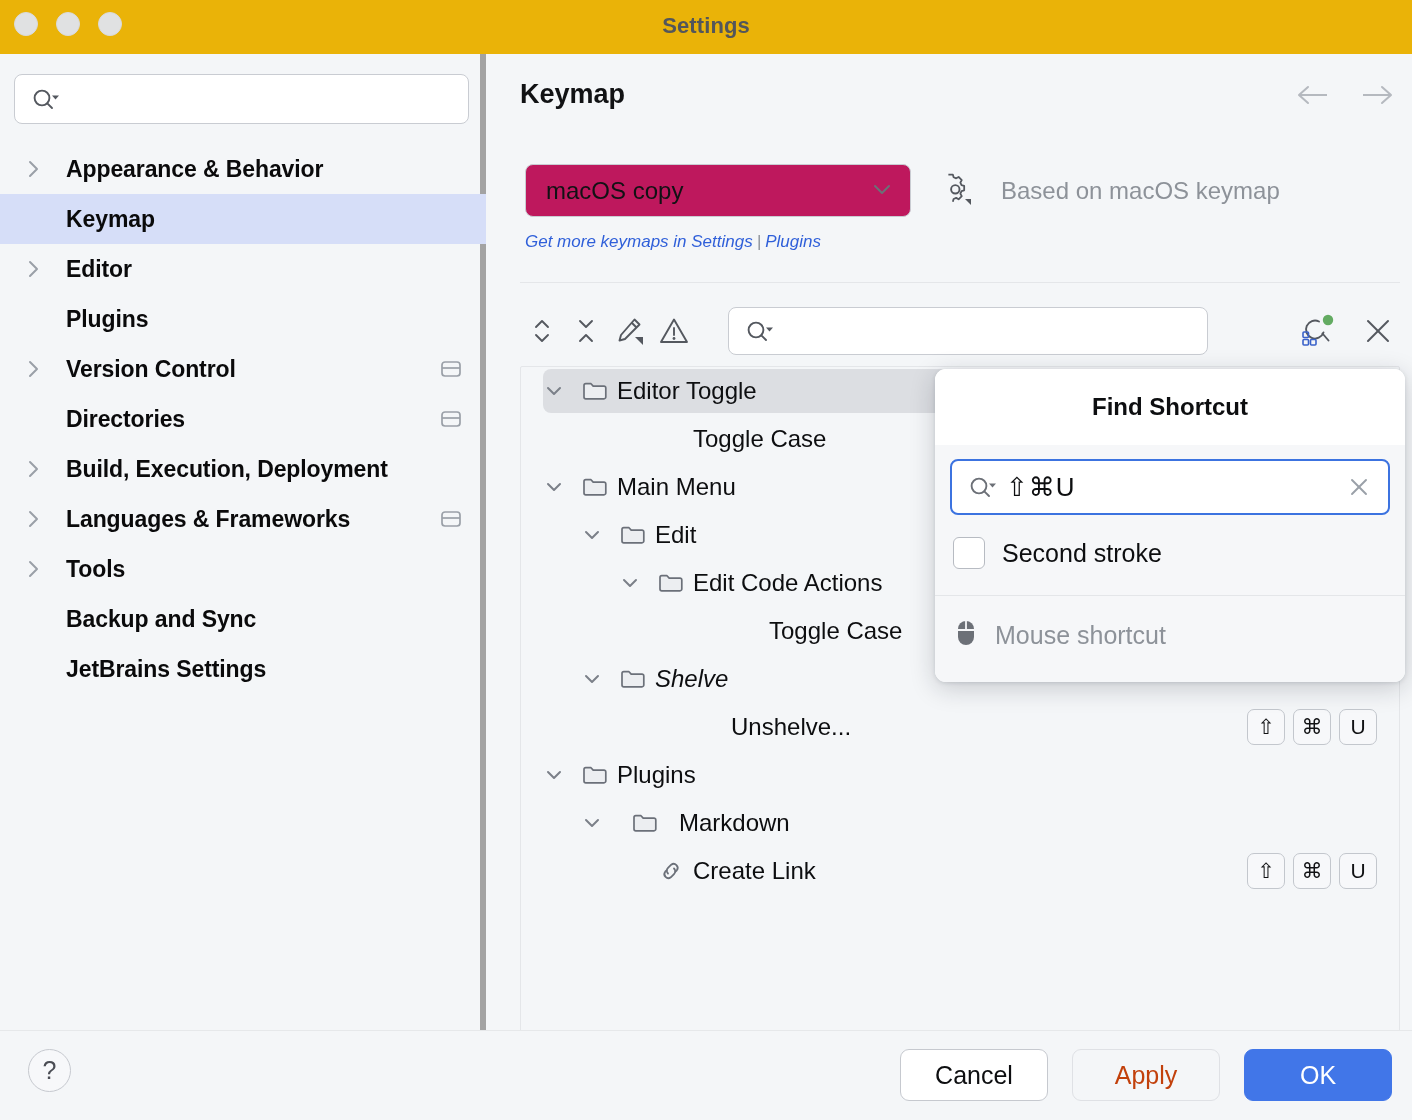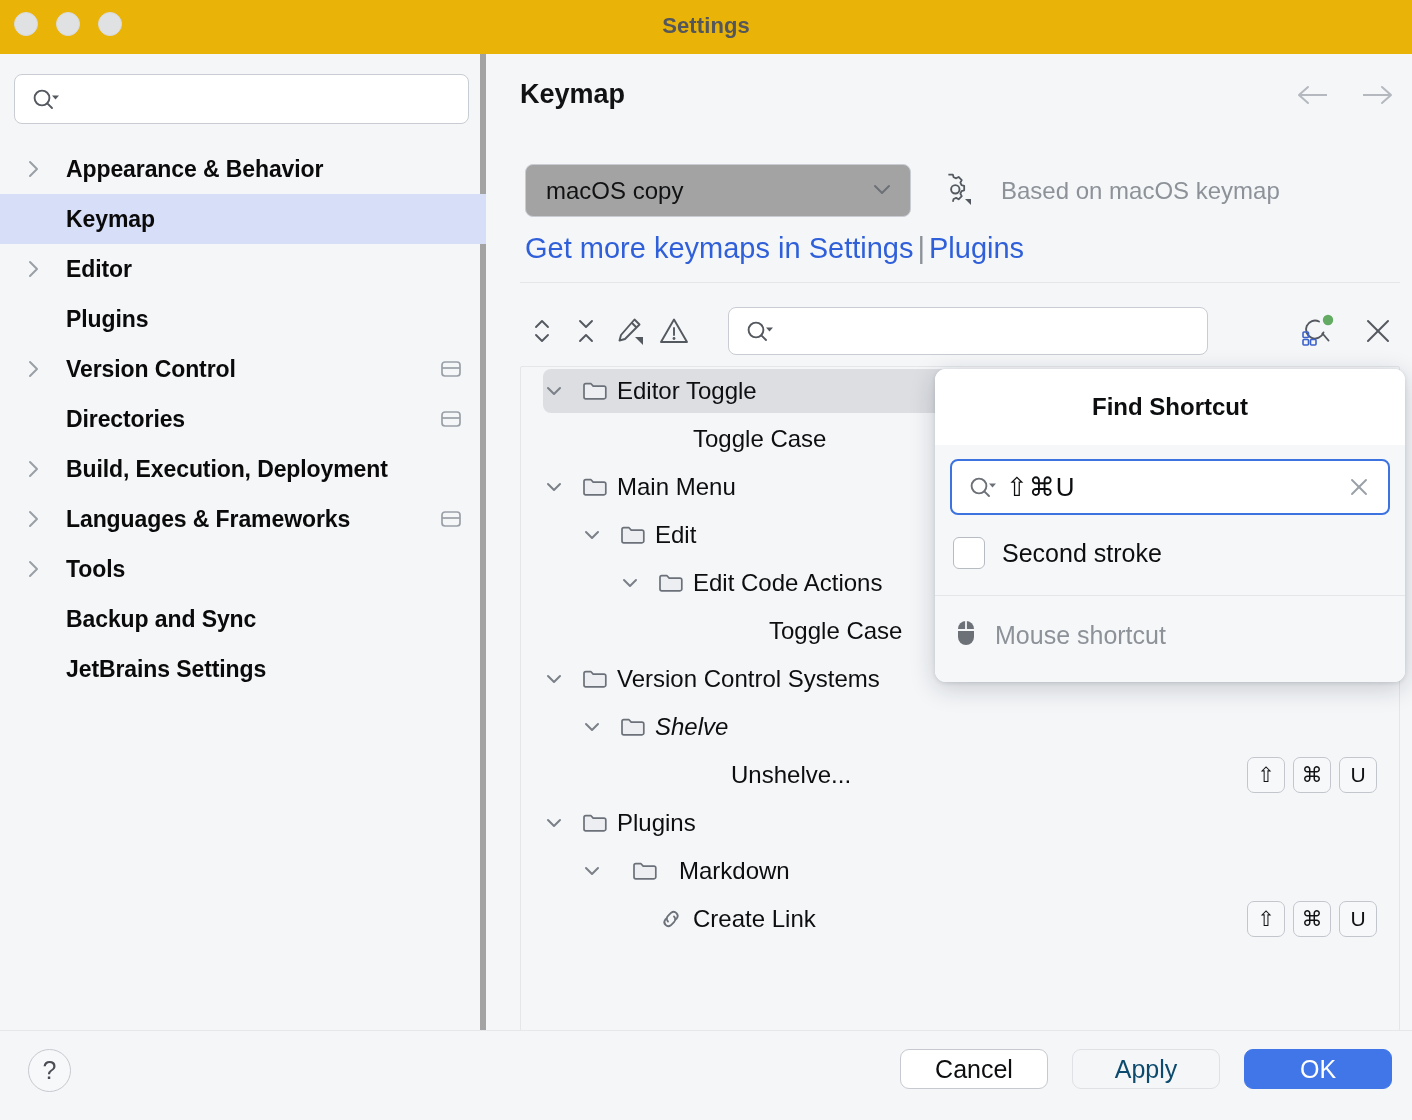--- a/index.html
+++ b/index.html
@@ -84,35 +84,35 @@
     position: absolute; top: 28px; right: 16px;
     display: flex; gap: 26px; align-items: center;
   }
 
   .keymap-row {
     position: absolute; top: 110px; left: 38px;
     display: flex; align-items: center;
   }
   .combo {
     width: 386px; height: 53px;
-    background: #a3a3a3;
+    background: #be185d;
     border: 1px solid #c9ccd2;
     border-radius: 8px;
     box-sizing: border-box;
     display: flex; align-items: center; justify-content: space-between;
     padding: 0 16px 0 20px;
   }
   .combo-value { font-size: 24px; color: #111214; }
   .gear-btn { margin-left: 28px; display: flex; align-items: center; }
   .based-on {
     margin-left: 26px; font-size: 24px; color: #8d9299;
   }
   .link-row {
     position: absolute; top: 178px; left: 38px;
-    font-size: 29px; color: #2f5fd9;
+    font-size: 17px; color: #2f5fd9; font-style: italic;
   }
   .link-row .sep { color: #8d9299; padding: 0 4px; }
 
   .divider-h {
     position: absolute; left: 33px; top: 228px; width: 880px; height: 1px;
     background: #e4e6e9;
   }
 
   
   .toolbar {
@@ -233,27 +233,27 @@
     width: 43px; height: 43px; border-radius: 50%;
     border: 1px solid #c6c9cf; background: #f7f8fa;
     display: flex; align-items: center; justify-content: center;
     font-size: 25px; color: #4a4d54; box-sizing: border-box;
   }
   .btns {
     position: absolute; top: 18px; right: 20px;
     display: flex; align-items: center; gap: 24px;
   }
   .btn {
-    height: 40px; min-width: 148px; padding: 0 22px;
+    height: 52px; min-width: 148px; padding: 0 22px;
     border-radius: 9px; box-sizing: border-box;
     display: flex; align-items: center; justify-content: center;
     font-size: 25px;
   }
   .btn.cancel { background: #ffffff; border: 1px solid #c6c9cf; color: #0d0e10; }
-  .btn.apply  { background: #f4f6f8; border: 1px solid #dfe1e5; color: #0c4a6e; }
+  .btn.apply  { background: #f4f6f8; border: 1px solid #dfe1e5; color: #c2410c; }
   .btn.ok     { background: #4176e8; border: 1px solid #4176e8; color: #ffffff; }
 </style>
 </head>
 <body>
 
 <div class="titlebar">
   <div class="traffic">
     <span class="light"></span>
     <span class="light"></span>
     <span class="light"></span>
@@ -533,35 +533,20 @@
             </svg>
           </span>
           <span class="tree-label">Edit Code Actions</span>
         </div>
       </div>
       <div class="tree-row">
         <div class="tree-inner" style="margin-left: 152px;">
           <span class="tw-chev"></span>
           <span class="tw-icon"></span>
           <span class="tree-label">Toggle Case</span>
-        </div>
-      </div>
-      <div class="tree-row">
-        <div class="tree-inner" style="margin-left: 0px;">
-          <span class="tw-chev">
-            <svg width="22" height="22" viewBox="0 0 22 22">
-              <polyline points="5,8 11,14 17,8" fill="none" stroke="#7b8089" stroke-width="2" stroke-linecap="round" stroke-linejoin="round"></polyline>
-            </svg>
-          </span>
-          <span class="tw-icon">
-            <svg width="28" height="24" viewBox="0 0 28 24">
-              <path d="M3 6.5 a1.8 1.8 0 0 1 1.8-1.8 H10 l2.2 2.4 H23 a1.8 1.8 0 0 1 1.8 1.8 V18 a1.8 1.8 0 0 1 -1.8 1.8 H4.8 A1.8 1.8 0 0 1 3 18 Z" fill="#eceef1" stroke="#6b7079" stroke-width="1.7" stroke-linejoin="round"></path>
-            </svg>
-          </span>
-          <span class="tree-label">Version Control Systems</span>
         </div>
       </div>
       <div class="tree-row">
         <div class="tree-inner" style="margin-left: 38px; font-style: italic;">
           <span class="tw-chev">
             <svg width="22" height="22" viewBox="0 0 22 22">
               <polyline points="5,8 11,14 17,8" fill="none" stroke="#7b8089" stroke-width="2" stroke-linecap="round" stroke-linejoin="round"></polyline>
             </svg>
           </span>
           <span class="tw-icon">

